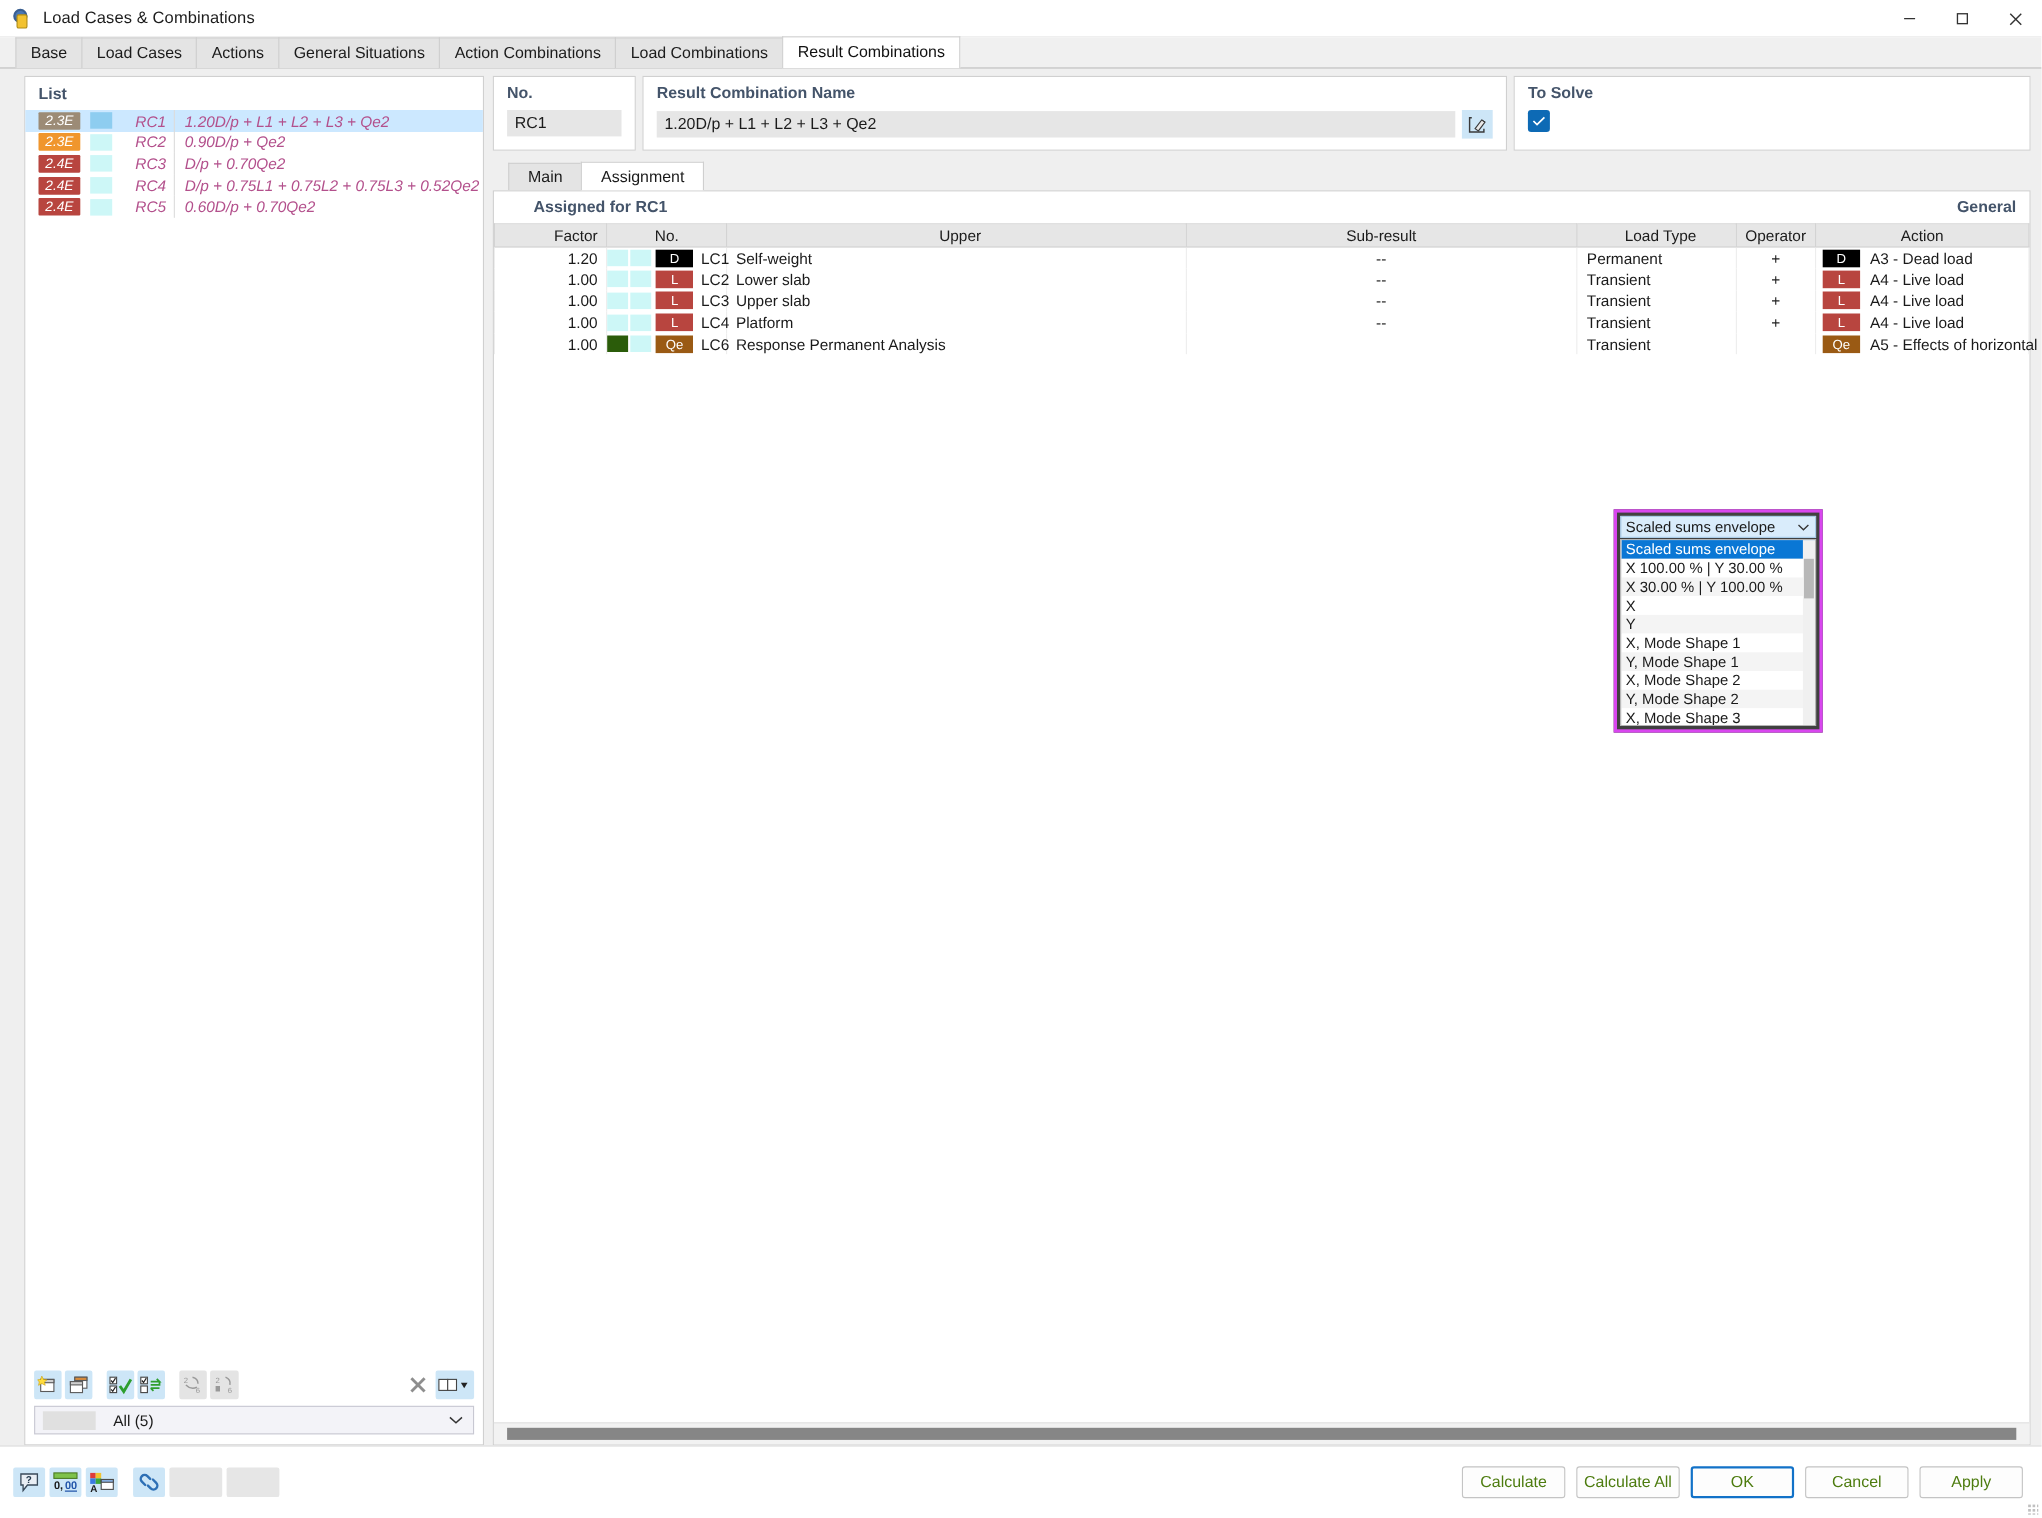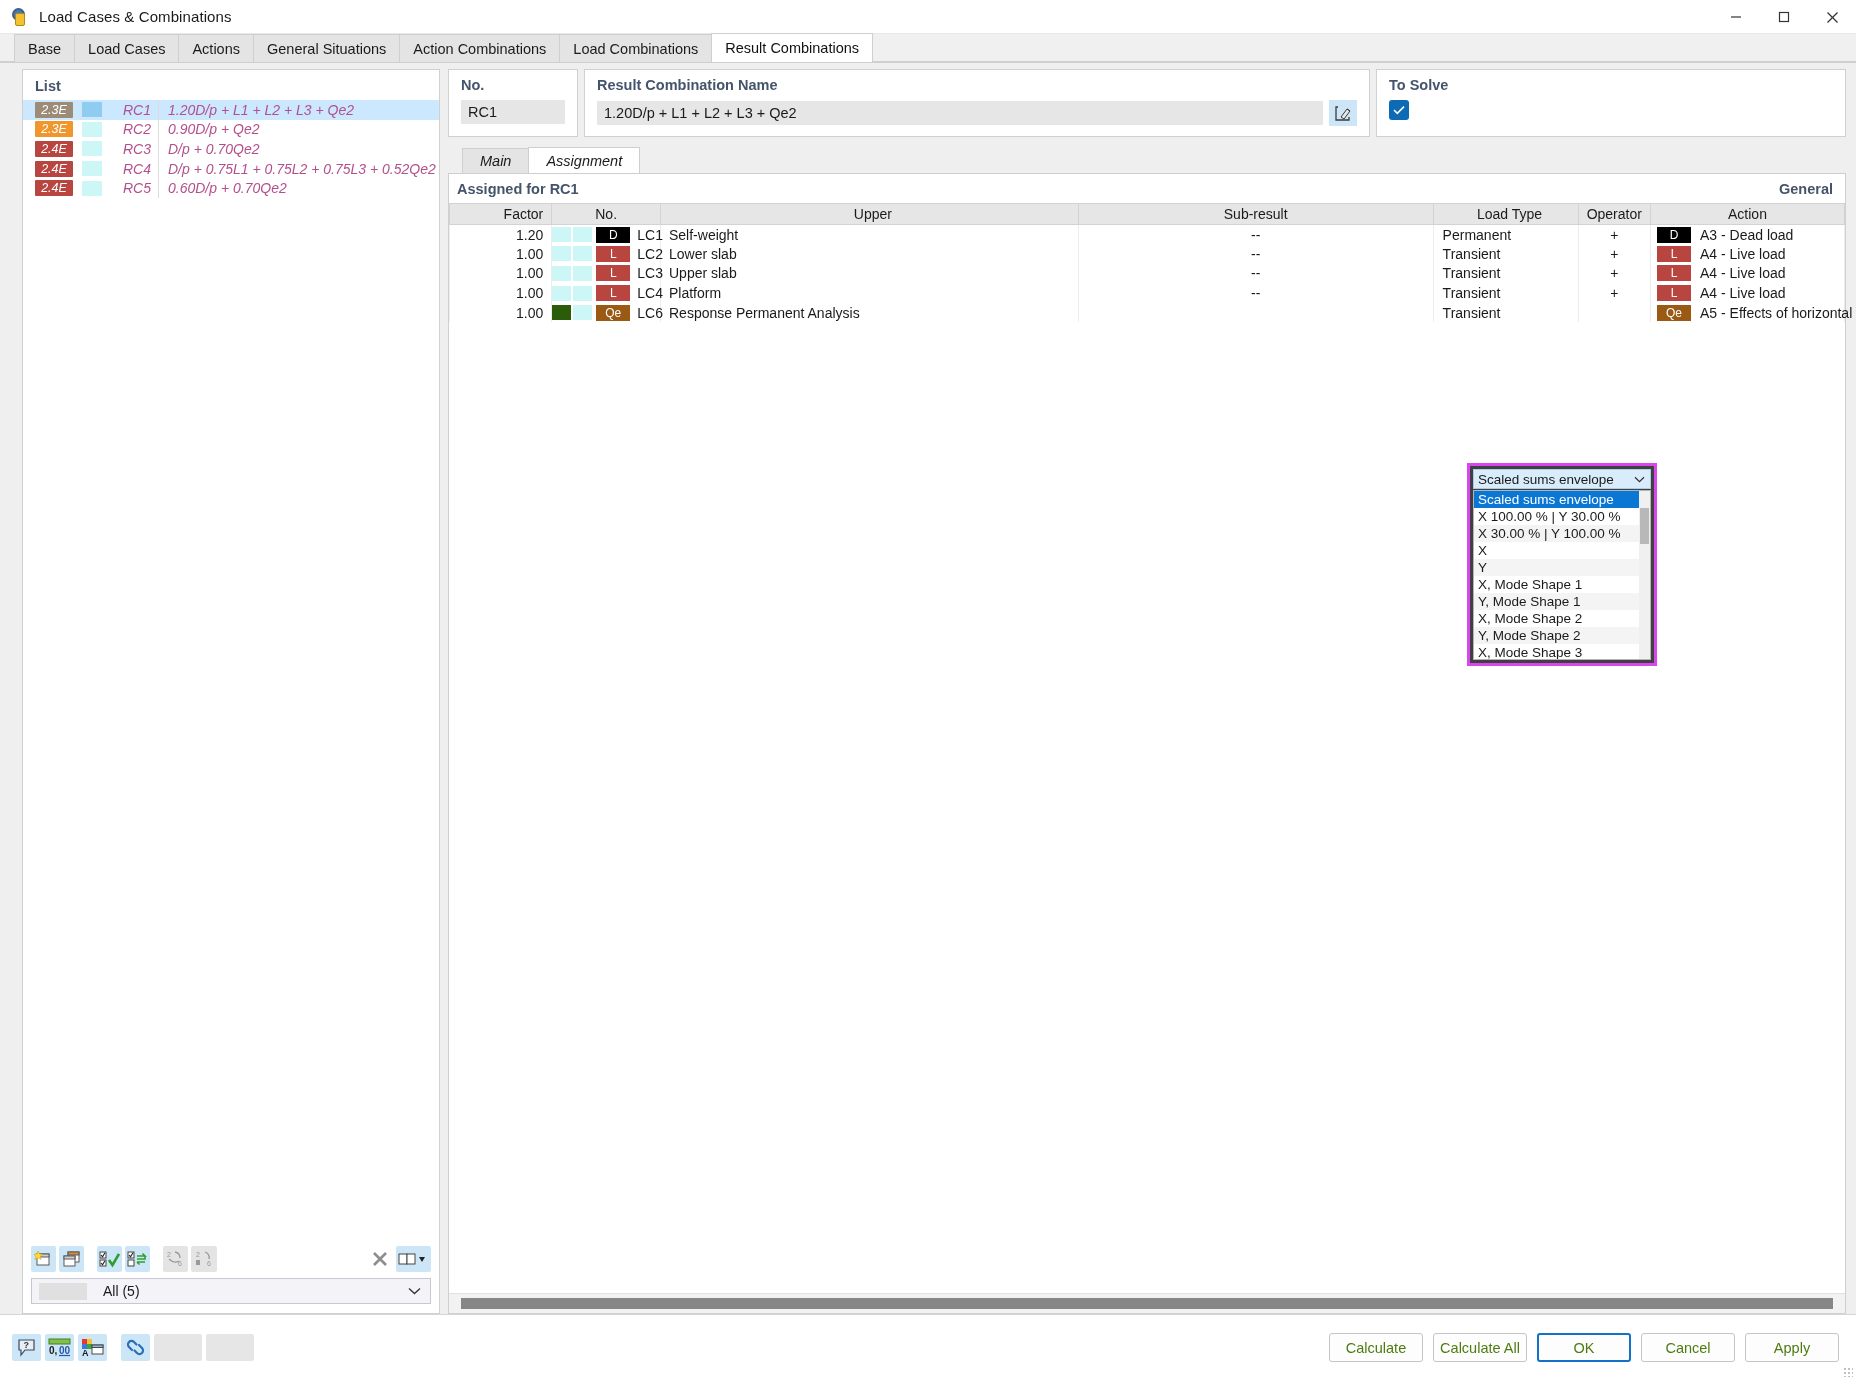--- a/index.html
+++ b/index.html
@@ -191,21 +191,20 @@
   .chk {
     width: 20px; height: 20px; border-radius: 3px;
     background: #0d6ab5;
     display: flex; align-items: center; justify-content: center;
   }
 
   
   .inner-tabs {
     margin-top: 10px; display: flex; align-items: flex-end; height: 26px;
     padding-left: 14px;
-    font-style: italic;
   }
   .itab {
     height: 25px; padding: 0 17px;
     display: flex; align-items: center;
     font-size: 14.5px;
     background: #e4e4e4; border: 1px solid #cfcfcf; border-bottom: none;
     margin-right: -1px;
   }
   .itab.active { background: #fff; height: 26px; z-index: 2; }
 
@@ -213,20 +212,21 @@
     flex: 1;
     background: #fff;
     border: 1px solid #cfcfcf;
     display: flex; flex-direction: column;
     min-height: 0;
     position: relative;
   }
   .assigned-bar {
     display: flex; align-items: flex-start;
     padding: 7px 12px 6px 8px;
+    margin-left: 28px;
   }
   .assigned-title { font-weight: bold; color:#44546a; font-size:14.5px; }
   .assigned-right { margin-left: auto; font-weight: bold; color:#44546a; font-size:14.5px; }
 
   
   table.grid { border-collapse: collapse; width: 100%; table-layout: fixed; font-size: 14px; }
   table.grid th {
     background: #e6e6e6;
     border: 1px solid #d3d3d3;
     border-top: 1px solid #d3d3d3;

